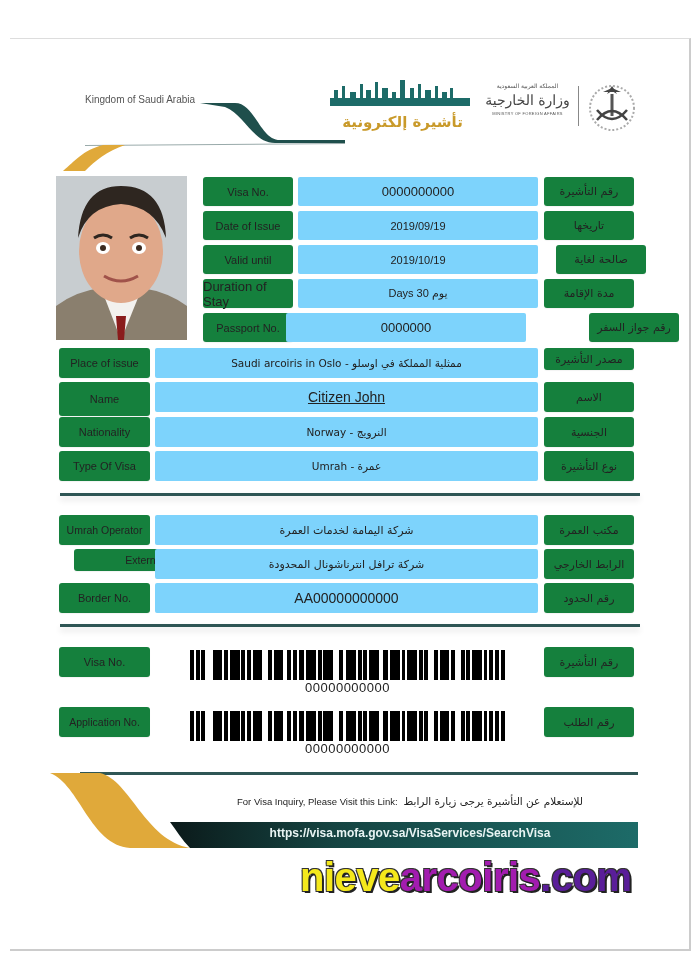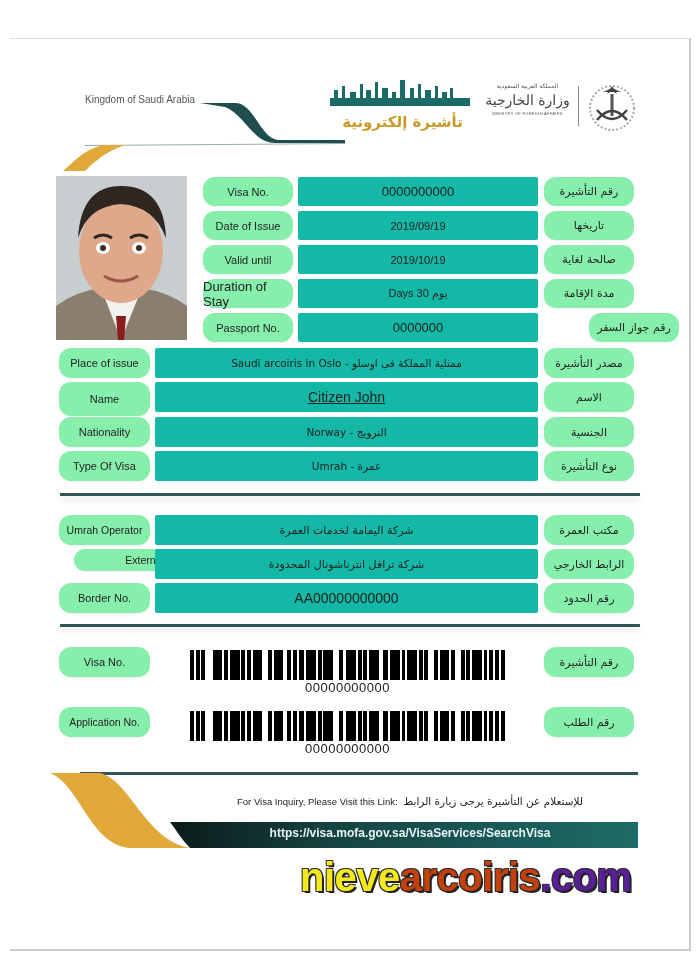--- a/index.html
+++ b/index.html
@@ -1,22 +1,22 @@
 <!DOCTYPE html>
 <html><head>
 <meta charset="utf-8">
 <style>
   html,body{margin:0;padding:0;background:#fff;}
   body{width:699px;height:971px;position:relative;overflow:hidden;font-family:"Liberation Sans",sans-serif;color:#222;}
   .page{position:absolute;left:10px;top:38px;width:679px;height:910px;border-top:1px solid #ddd;border-right:2px solid #ccc;border-bottom:2px solid #ccc;background:#fff;}
   .bgnet{position:absolute;left:0;top:0;width:699px;height:971px;pointer-events:none;}
   .abs{position:absolute;}
-  .lbl{position:absolute;background:#86efac;border-radius:12px;font-size:11px;display:flex;align-items:center;justify-content:center;color:#222;box-shadow:0 1px 1px rgba(0,0,0,.05);}
+  .lbl{position:absolute;background:#15803d;border-radius:3px;font-size:11px;display:flex;align-items:center;justify-content:center;color:#222;box-shadow:0 1px 1px rgba(0,0,0,.05);}
   .lbl.ar{font-family:"DejaVu Sans",sans-serif;font-size:11px;direction:rtl;}
-  .val{position:absolute;background:#14b8a6;border-radius:2px;font-size:11px;display:flex;align-items:center;justify-content:center;color:#222;}
+  .val{position:absolute;background:#7dd3fc;border-radius:2px;font-size:11px;display:flex;align-items:center;justify-content:center;color:#222;}
   .val.big{font-size:14px;}
   .val.mid{font-size:13px;}
   .sep{position:absolute;left:60px;width:580px;height:3px;background:#2f5655;box-shadow:0 4px 6px rgba(0,0,0,.12);}
   .barcode{position:absolute;display:flex;align-items:stretch;}
   .barcode span{display:block;background:#000;height:100%;}
   .bcnum{position:absolute;font-size:13px;text-align:center;letter-spacing:0.5px;}
   .wm{position:absolute;left:300px;top:855px;font-family:"Liberation Sans",sans-serif;font-weight:bold;font-size:40px;letter-spacing:-0.5px;text-shadow:2px 2px 0 #222,-1px -1px 0 #333,1px -1px 0 #333,-1px 1px 0 #333;}
 </style>
 </head>
 <body>
@@ -140,37 +140,37 @@
   <div class="lbl ar" style="left:544px;top:177px;width:90px;height:29px;">رقم التأشيرة</div>
 </div>
 <div>
   <div class="lbl" style="left:203px;top:211px;width:90px;height:29px;">Date of Issue</div>
   <div class="val" style="left:298px;top:211px;width:240px;height:29px;">2019/09/19</div>
   <div class="lbl ar" style="left:544px;top:211px;width:90px;height:29px;">تاريخها</div>
 </div>
 <div>
   <div class="lbl" style="left:203px;top:245px;width:90px;height:29px;">Valid until</div>
   <div class="val" style="left:298px;top:245px;width:240px;height:29px;">2019/10/19</div>
-  <div class="lbl ar" style="left:544px;top:245px;width:90px;height:29px;">صالحة لغاية</div>
+  <div class="lbl ar" style="left:556px;top:245px;width:90px;height:29px;">صالحة لغاية</div>
 </div>
 <div>
   <div class="lbl" style="left:203px;top:279px;width:90px;height:29px;font-size:13px;">Duration of Stay</div>
   <div class="val" style="left:298px;top:279px;width:240px;height:29px;">Days 30 يوم</div>
   <div class="lbl ar" style="left:544px;top:279px;width:90px;height:29px;">مدة الإقامة</div>
 </div>
 <div>
   <div class="lbl" style="left:203px;top:313px;width:90px;height:29px;">Passport No.</div>
-  <div class="val mid" style="left:298px;top:313px;width:240px;height:29px;">0000000</div>
+  <div class="val mid" style="left:286px;top:313px;width:240px;height:29px;">0000000</div>
   <div class="lbl ar" style="left:544px;top:313px;width:90px;height:29px;margin-left:45px;">رقم جواز السفر</div>
 </div>
 
 <div>
   <div class="lbl" style="left:59px;top:348px;width:91px;height:30px;">Place of issue</div>
   <div class="val" style="left:155px;top:348px;width:383px;height:30px;font-family:'DejaVu Sans',sans-serif;font-size:10.5px;">Saudi arcoiris in Oslo - ممثلية المملكة في اوسلو</div>
-  <div class="lbl ar" style="left:544px;top:348px;width:90px;height:30px;">مصدر التأشيرة</div>
+  <div class="lbl ar" style="left:544px;top:348px;width:90px;height:22px;">مصدر التأشيرة</div>
 </div>
 <div>
   <div class="lbl" style="left:59px;top:382px;width:91px;height:34px;">Name</div>
   <div class="val big" style="left:155px;top:382px;width:383px;height:30px;text-decoration:underline;">Citizen John</div>
   <div class="lbl ar" style="left:544px;top:382px;width:90px;height:30px;">الاسم</div>
 </div>
 <div>
   <div class="lbl" style="left:59px;top:417px;width:91px;height:30px;">Nationality</div>
   <div class="val" style="left:155px;top:417px;width:383px;height:30px;font-family:'DejaVu Sans',sans-serif;font-size:10.5px;">Norway - النرويج</div>
   <div class="lbl ar" style="left:544px;top:417px;width:90px;height:30px;">الجنسية</div>
@@ -378,14 +378,14 @@
     </defs>
   <path d="M120 52 L588 52 L588 78 L140 78 C132 70 126 60 120 52 Z" fill="url(#tg)"></path>
 </svg>
 <div class="abs" style="left:215px;top:795px;width:390px;display:flex;gap:6px;align-items:center;justify-content:center;">
   <span style="font-size:9.5px;color:#222;">For Visa Inquiry, Please Visit this Link:</span>
   <span style="font-family:'DejaVu Sans',sans-serif;font-size:10.5px;direction:rtl;color:#222;">للإستعلام عن التأشيرة يرجى زيارة الرابط</span>
 </div>
 <div class="abs" style="left:210px;top:826px;width:400px;text-align:center;font-size:12px;font-weight:bold;color:#e8f4f3;">https://visa.mofa.gov.sa/VisaServices/SearchVisa</div>
 
 <div class="wm">
-  <span style="color:#f4e81c;">nieve</span><span style="color:#c2410c;">arcoiris</span><span style="color:#5a1e99;">.com</span>
+  <span style="color:#f4e81c;">nieve</span><span style="color:#a21caf;">arcoiris</span><span style="color:#5a1e99;">.com</span>
 </div>
 
 </body></html>

